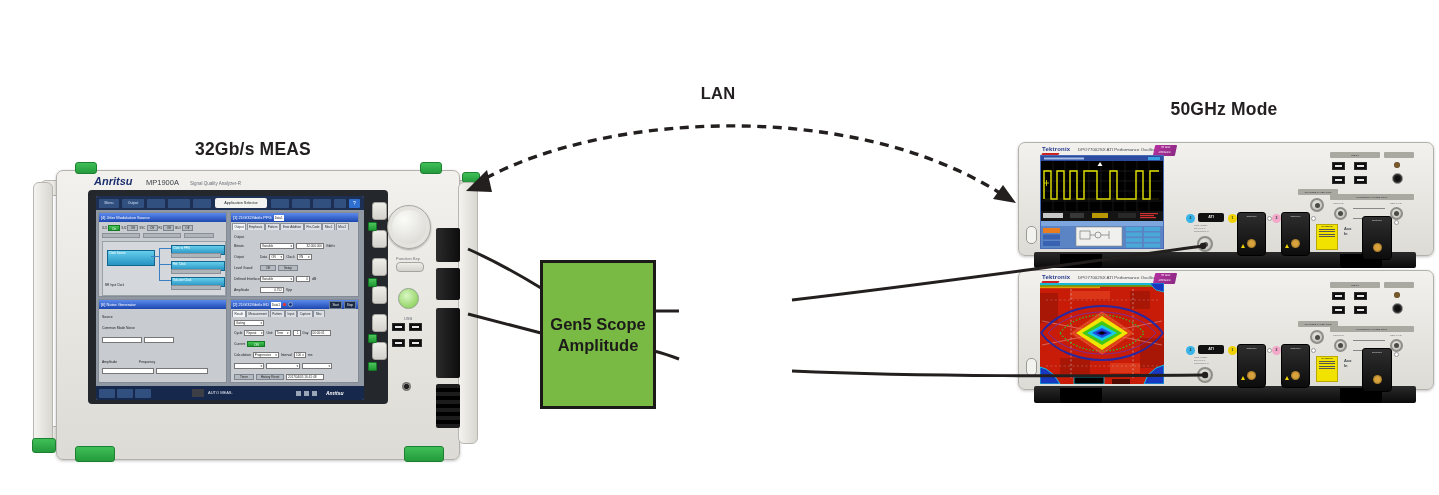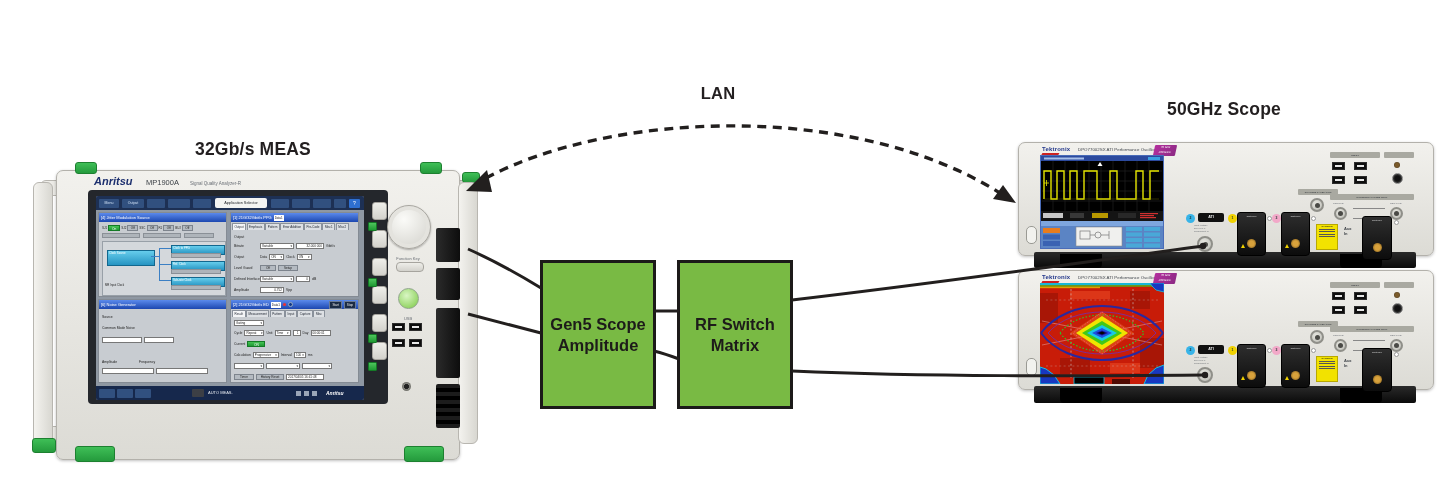--- a/index.html
+++ b/index.html
@@ -57,21 +57,21 @@
   .tinytxt{font-size:2.3px;color:#6b6f75;line-height:2.8px;white-space:nowrap;}
   .base{background:linear-gradient(#2a2a2a,#0a0a0a);border-radius:2px;}
 </style>
 </head>
 <body>
 
 <div class="canvas">
 
   <div class="c dlabel" style="left:171px;top:139px;width:164px;font-size:17.5px;">32Gb/s MEAS</div>
   <div class="c dlabel" style="left:668px;top:84px;width:100px;font-size:16.5px;">LAN</div>
-  <div class="c dlabel" style="left:1124px;top:99px;width:200px;font-size:17.5px;">50GHz Scope</div>
+  <div class="c dlabel" style="left:1124px;top:99px;width:200px;font-size:17.5px;">50GHz Mode</div>
 
   <div class="c" style="left:30px;top:158px;width:452px;height:306px;">
 
     <div class="c handle" style="left:10px;top:22px;width:38px;height:14px;"></div>
     <div class="c handle" style="left:10px;top:268px;width:38px;height:14px;"></div>
     <div class="c handle" style="left:3px;top:24px;width:18px;height:262px;"></div>
     <div class="c handle" style="left:404px;top:22px;width:40px;height:14px;"></div>
     <div class="c handle" style="left:404px;top:268px;width:40px;height:14px;"></div>
 
     <div class="c chassis" style="left:26px;top:12px;width:402px;height:288px;"></div>
@@ -355,26 +355,20 @@
     <div class="usbport" style="left:379px;top:165px;width:13px;height:8px;"></div>
     <div class="usbport" style="left:362px;top:181px;width:13px;height:8px;"></div>
     <div class="usbport" style="left:379px;top:181px;width:13px;height:8px;"></div>
     <div class="c" style="left:372px;top:224px;width:9px;height:9px;border-radius:50%;background:radial-gradient(#222 35%,#8a8a84 40%,#55554f);"></div>
   </div>
 
   <div class="c gbox" style="left:540px;top:260px;width:116px;height:149px;">
     <div class="inner">
         <div>Gen5 Scope</div>
     <div>Amplitude</div>
-      </div>
-  </div>
-  <div class="c gbox" style="left:677px;top:260px;width:116px;height:149px;">
-    <div class="inner">
-        <div>RF Switch</div>
-    <div>Matrix</div>
       </div>
   </div>
 
   <div class="c" style="left:1018px;top:142px;width:414px;height:130px;">
     <div class="c chassis" style="left:0;top:0;width:414px;height:112px;"></div>
     <div class="c base" style="left:16px;top:110px;width:382px;height:16px;"></div>
     <div class="c" style="left:42px;top:112px;width:42px;height:14px;background:#000;border-radius:0 0 4px 4px;"></div>
     <div class="c" style="left:322px;top:112px;width:42px;height:14px;background:#000;border-radius:0 0 4px 4px;"></div>
     <div class="c brandtek" style="left:24px;top:4px;">Tektronix</div>
     <div class="c" style="left:24px;top:11px;width:17px;height:1.6px;background:#cc2222;transform:skewX(-30deg);"></div>

